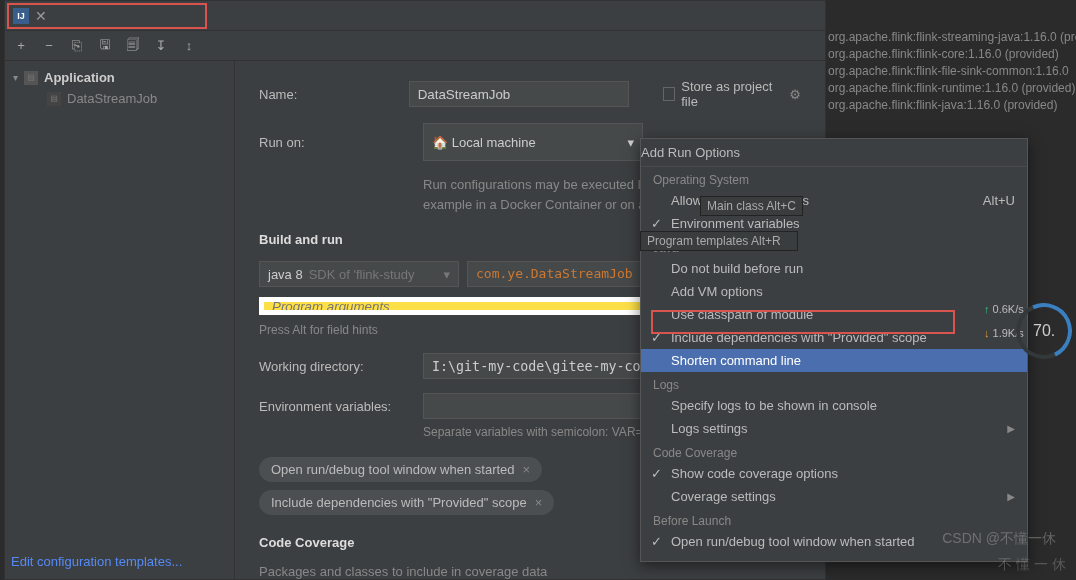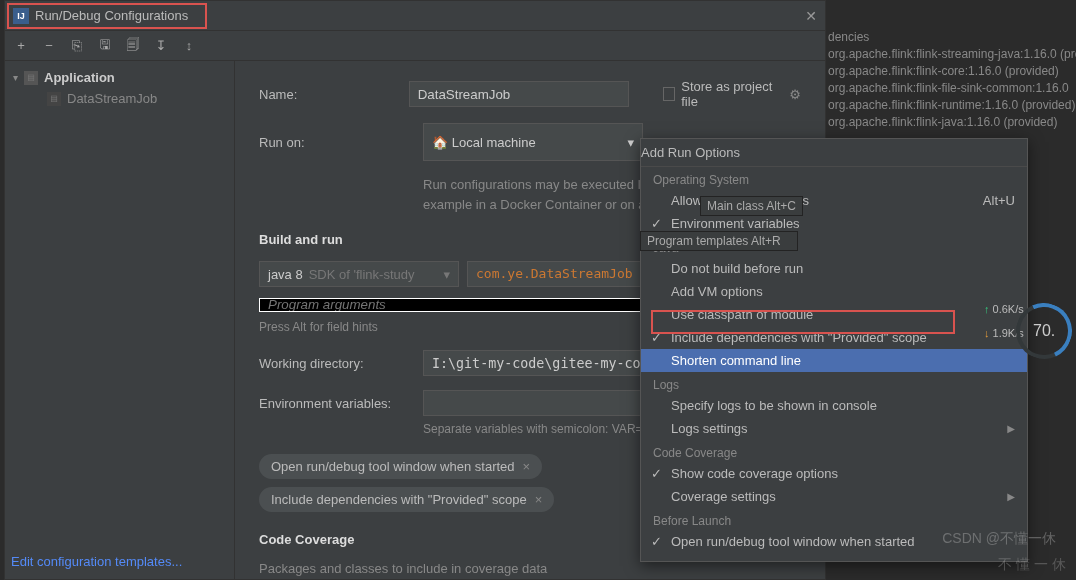--- a/index.html
+++ b/index.html
@@ -42,21 +42,21 @@
 .note { color:#888; margin-left:164px; margin-bottom:18px; line-height:1.5; width:380px; }
 .section-h { color:#ddd; font-weight:bold; margin-bottom:14px; }
 
 .jre-hint { position:absolute; background:#3a3d3e; border:1px solid #232323; padding:2px 6px; font-size:12px; color:#aaa; left:640px; top:197px; }
 
 .inline-row { display:flex; gap:8px; margin-bottom:10px; }
 .sdk { background:#45494a; border:1px solid #555; color:#777; padding:4px 8px; height:26px; width:200px; display:flex; align-items:center; gap:6px; }
 .sdk .j8 { color:#ccc; }
 .mc { background:#45494a; border:1px solid #555; color:#cc7832; padding:4px 8px; height:26px; font-family:Consolas,monospace; flex:1; }
 
-.ph-in { background:#000000; border:1px solid #ffffff; color:#666; font-style:italic; padding:4px 8px; height:14px; width:100%; }
+.ph-in { background:#fde047; border:5px solid #ffffff; color:#666; font-style:italic; padding:4px 8px; height:14px; width:100%; }
 .alt-hint { color:#888; font-size:12px; margin-top:8px; margin-bottom:16px; }
 
 .wd { background:#45494a; border:1px solid #555; color:#ccc; padding:4px 8px; height:26px; flex:1; font-family:Consolas,monospace; }
 .sep-note { color:#888; font-size:12px; margin-left:164px; margin-top:-8px; margin-bottom:18px; }
 
 .chips { display:flex; gap:8px; flex-wrap:wrap; margin-bottom:20px; }
 .chip { background:#4b4f51; border-radius:14px; padding:5px 12px; display:flex; align-items:center; gap:8px; color:#bbb; cursor:pointer; }
 .chip-x { color:#888; }
 
 .cov-txt { color:#888; margin-bottom:8px; }
@@ -86,40 +86,38 @@
 .sp1 { top:8px; } .sp1 .up { color:#37c77e; }
 .sp2 { top:32px; } .sp2 .dn { color:#e09a3a; }
 
 .wm1 { position:absolute; right:20px; bottom:32px; color:rgba(200,200,200,0.35); font-size:14px; z-index:30; pointer-events:none; }
 .wm2 { position:absolute; right:6px; bottom:6px; color:rgba(200,200,200,0.28); font-size:14px; letter-spacing:4px; z-index:30; pointer-events:none; }
 </style>
 </head>
 <body>
 
 <div class="bg">
-    <div class="bg-line">dencies</div>
     <div class="bg-line">org.apache.flink:flink-streaming-java:1.16.0 (provided)</div>
     <div class="bg-line">org.apache.flink:flink-core:1.16.0 (provided)</div>
     <div class="bg-line">org.apache.flink:flink-file-sink-common:1.16.0</div>
     <div class="bg-line">org.apache.flink:flink-runtime:1.16.0 (provided)</div>
     <div class="bg-line">org.apache.flink:flink-java:1.16.0 (provided)</div>
   </div>
 
 <div class="gauge">
   <div class="sp sp1"><span class="up">↑</span> <span>0.6K/s</span></div>
   <div class="sp sp2"><span class="dn">↓</span> <span>1.9K/s</span></div>
   <div class="arc">
       <span>70.</span>
     </div>
 </div>
 
 <div class="dialog">
   <div class="titlebar">
     <div class="title-ic">IJ</div>
-    <div class="title-txt">Run/Debug Configurations</div>
     <div class="close-x">✕</div>
   </div>
   <div class="title-hl"></div>
 
   <div class="toolbar">
       <div class="tb-ic">+</div>
       <div class="tb-ic">−</div>
       <div class="tb-ic">⎘</div>
       <div class="tb-ic">🖫</div>
       <div class="tb-ic">🗐</div>

